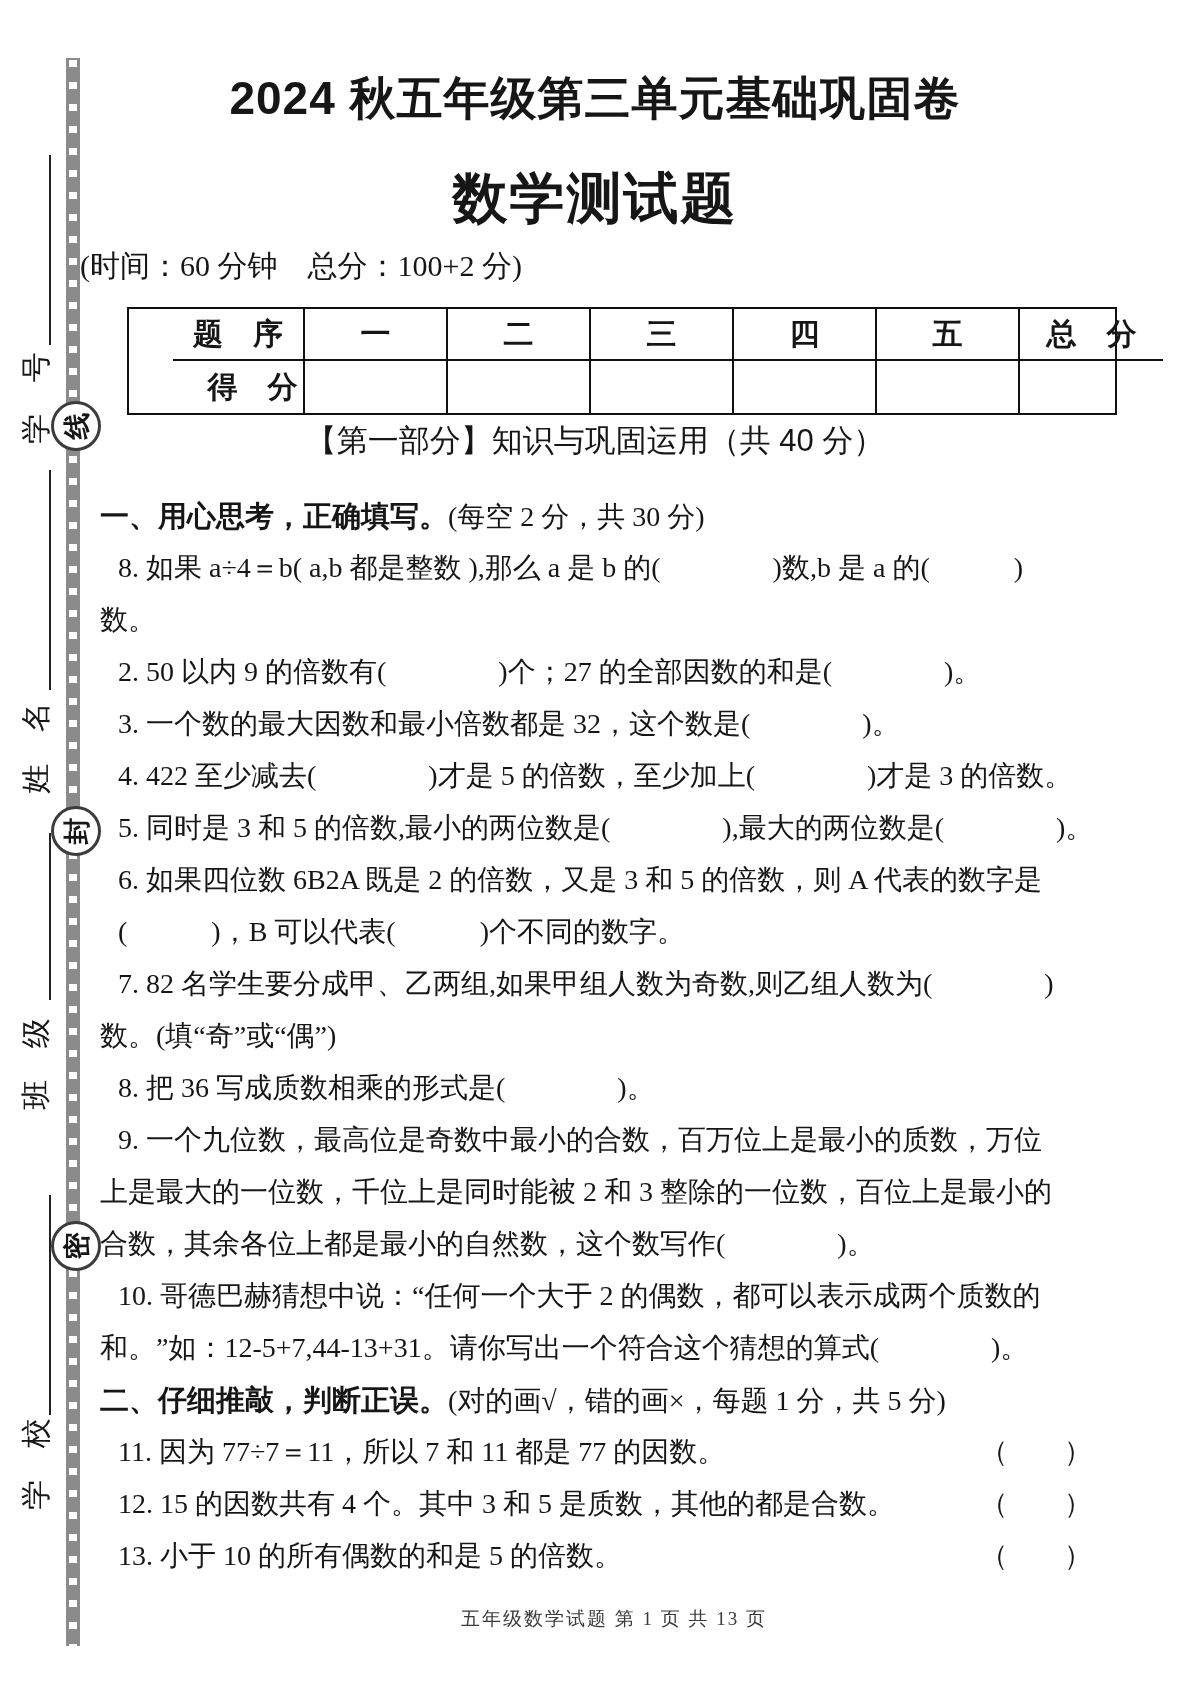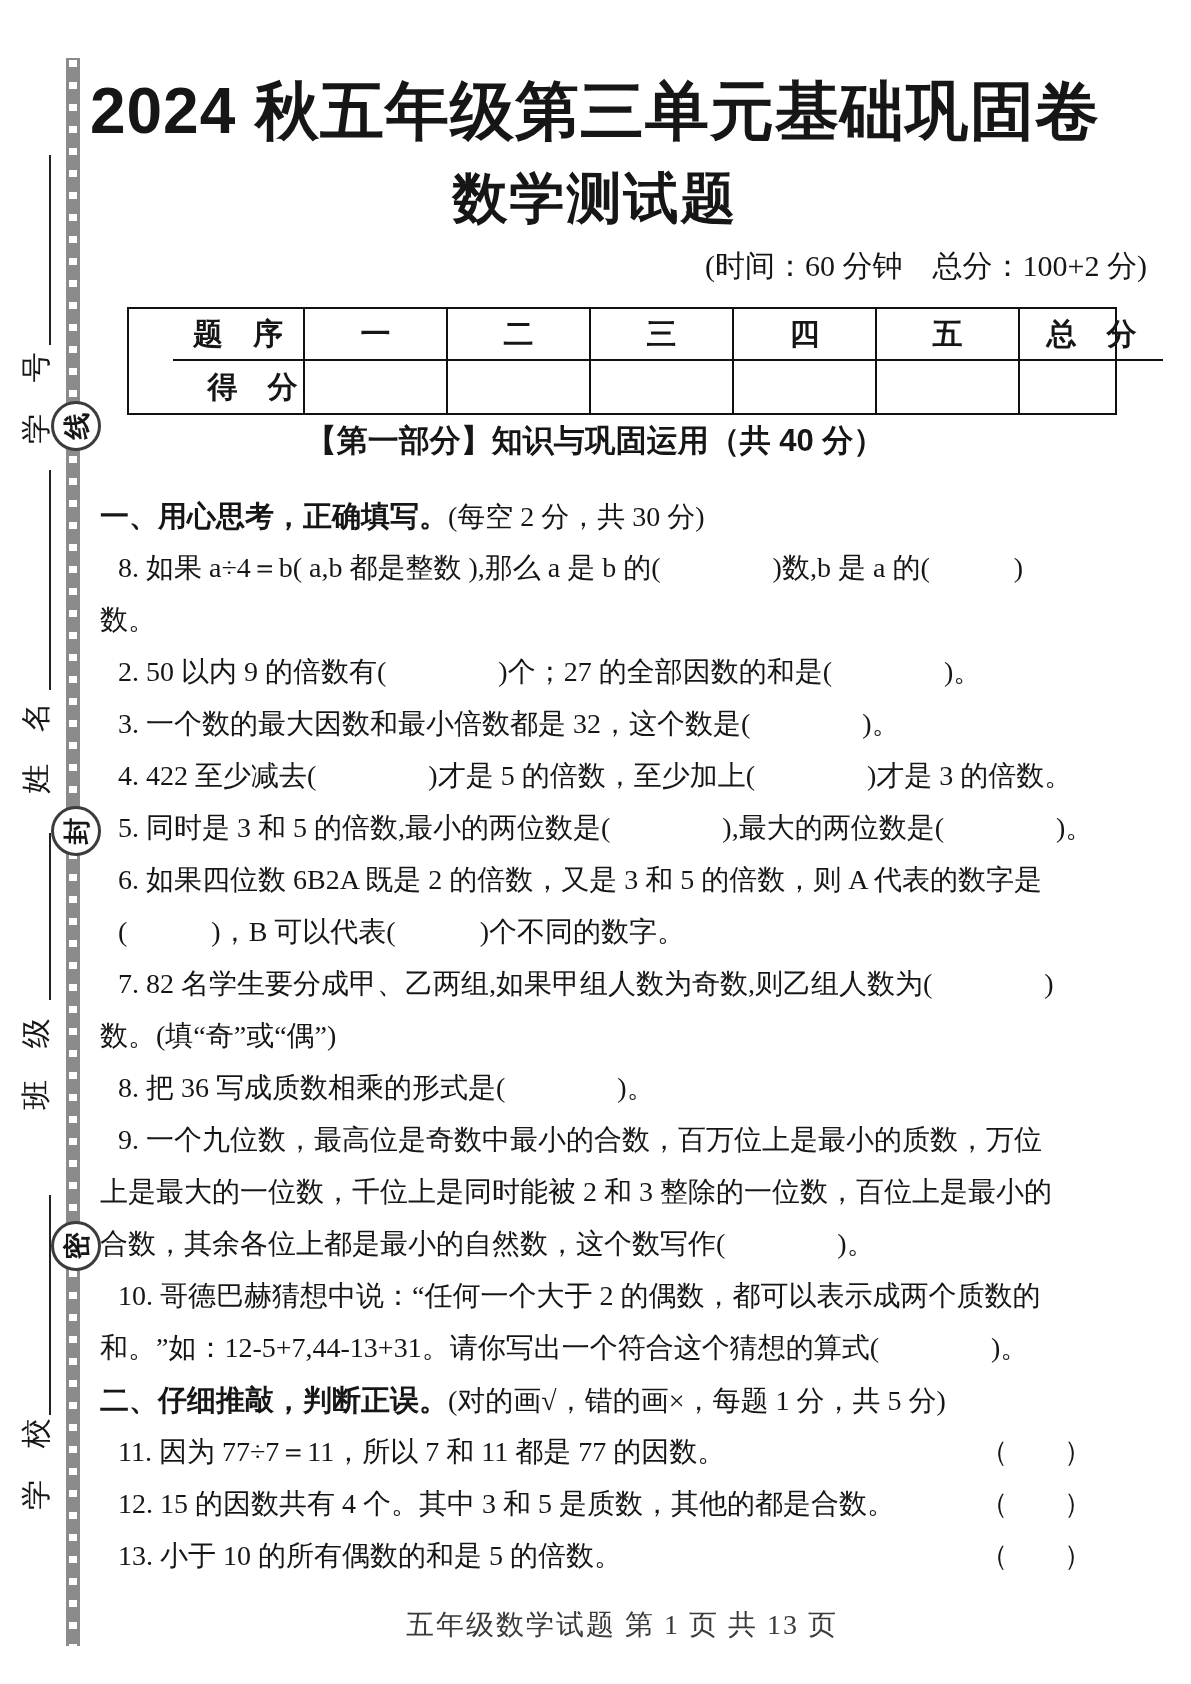--- a/index.html
+++ b/index.html
@@ -12,45 +12,45 @@
   .perf-band::after{content:"";position:absolute;left:3px;right:3px;top:2px;bottom:0;
     background:repeating-linear-gradient(to bottom,#ffffff 0 7px,rgba(0,0,0,0) 7px 22px);}
   .margin-line{position:absolute;left:49px;width:2px;background:#222222;}
   .margin-label{position:absolute;width:120px;height:32px;line-height:32px;text-align:center;
     font-size:30px;letter-spacing:12px;transform:rotate(-90deg);white-space:nowrap;}
   .seal-circle{position:absolute;left:51px;width:44px;height:44px;border:3px solid #3c3c3c;
     border-radius:50%;background:#ffffff;display:flex;align-items:center;justify-content:center;z-index:2;}
   .seal-circle span{transform:rotate(-90deg);font-size:27px;font-weight:bold;}
   
   .title{position:absolute;left:80px;width:1030px;top:68px;text-align:center;
-    font-family:"Liberation Sans","DejaVu Sans",sans-serif;font-weight:900;font-size:64px;letter-spacing:1px;}
+    font-family:"Liberation Sans","DejaVu Sans",sans-serif;font-weight:900;font-size:46px;letter-spacing:1px;}
   .subtitle{position:absolute;left:80px;width:1030px;top:162px;text-align:center;
     font-family:"Liberation Sans","DejaVu Sans",sans-serif;font-weight:700;font-size:55px;letter-spacing:2px;}
-  .info-line{position:absolute;left:80px;width:1030px;top:246px;text-align:right;font-size:30px;padding-left:37px;}
+  .info-line{position:absolute;left:80px;width:1030px;top:246px;text-align:left;font-size:30px;}
   
   .score-table{position:absolute;left:127px;top:307px;width:990px;
     display:grid;grid-template-columns:132px repeat(6,143px);grid-auto-rows:52px;
     border:2px solid #111111;box-sizing:border-box;
     font-family:"Liberation Sans","DejaVu Sans",sans-serif;font-weight:bold;font-size:30px;padding-left:44px;}
   .score-table .cell{border-right:2px solid #111111;border-bottom:2px solid #111111;
     display:flex;align-items:center;justify-content:center;box-sizing:border-box;}
   .score-table .cell:nth-child(7n){border-right:none;}
   .score-table .cell.last-row{border-bottom:none;margin-left:29px;}
   
   .part-heading{position:absolute;left:80px;width:1030px;top:420px;text-align:center;
-    font-family:"Liberation Sans","DejaVu Sans",sans-serif;font-weight:bold;font-size:31px;}
+    font-family:"Liberation Sans","DejaVu Sans",sans-serif;font-weight:normal;font-size:31px;}
   
   .content{position:absolute;left:100px;top:490px;width:1020px;font-size:28px;}
   .content .row{position:relative;height:52px;line-height:52px;white-space:nowrap;}
   .content .row.indent{padding-left:18px;}
   .content .sec-bold{font-family:"Liberation Sans","DejaVu Sans",sans-serif;font-weight:bold;font-size:29px;}
   .content .paren{position:absolute;left:880px;top:0;}
   
-  .footer{position:absolute;left:92px;width:1060px;top:1606px;text-align:center;
-    font-size:28px;color:#3a3a3a;letter-spacing:2px;}
+  .footer{position:absolute;left:84px;width:1060px;top:1606px;text-align:center;
+    font-size:19px;color:#3a3a3a;letter-spacing:2px;}
 </style>
 </head>
 <body>
 
 <div class="page">
 
   <div class="perf-band"></div>
 
   <div class="margin-line" style="top:155px;height:190px;"></div>
   <div class="margin-line" style="top:470px;height:220px;"></div>

